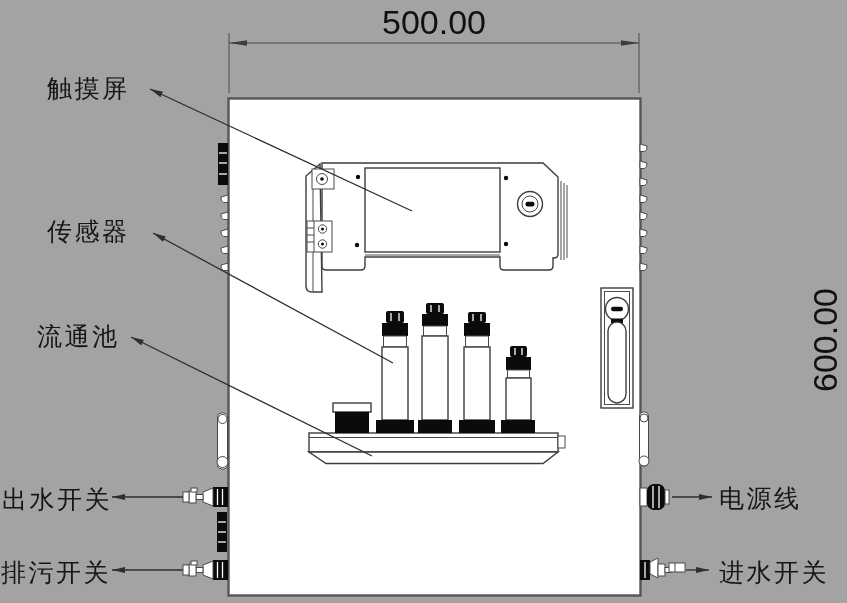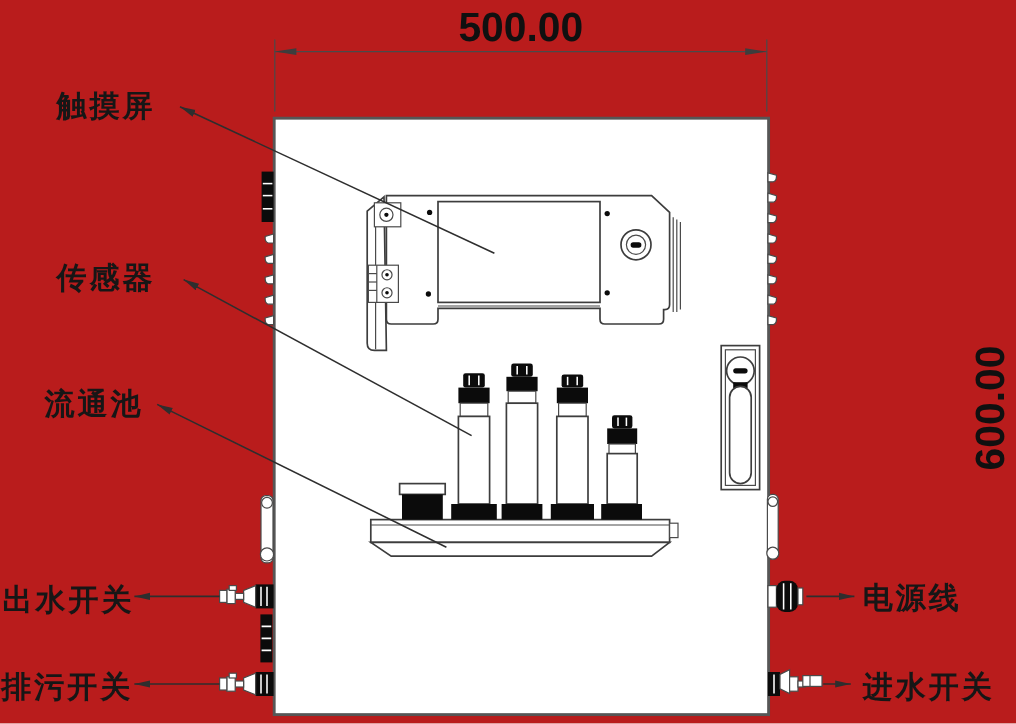--- a/index.html
+++ b/index.html
@@ -1,17 +1,17 @@
 <!DOCTYPE html>
 <html><head>
 <meta charset="utf-8">
 <style>
   html,body{margin:0;padding:0;background:#ffffff;}
-  .stage{position:relative;width:847px;height:603px;background:#b91c1c;overflow:hidden;
-         font-family:"Liberation Sans",sans-serif;font-weight:bold;}
+  .stage{position:relative;width:847px;height:603px;background:#a3a3a3;overflow:hidden;
+         font-family:"Liberation Sans",sans-serif;}
   svg{display:block;}
   .ln{stroke:#3d3d3d;stroke-width:1.4;fill:none;}
   .lnthin{stroke:#4a4a4a;stroke-width:1;fill:none;}
   .wh{fill:#ffffff;stroke:#3d3d3d;stroke-width:1.4;}
   .whthin{fill:#ffffff;stroke:#4a4a4a;stroke-width:1;}
   .dk{fill:#0b0b0b;stroke:none;}
   .rib{stroke:#ffffff;stroke-width:1.3;fill:none;}
   .leader{stroke:#2e2e2e;stroke-width:1.3;fill:none;}
   .callout{font-family:"Liberation Serif","DejaVu Serif",serif;font-size:25px;
            letter-spacing:2.5px;fill:#161616;}

